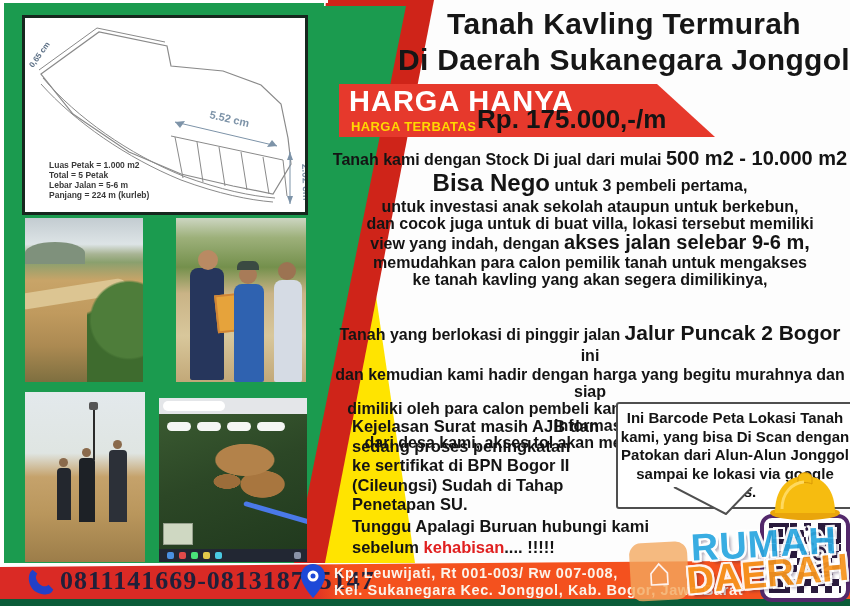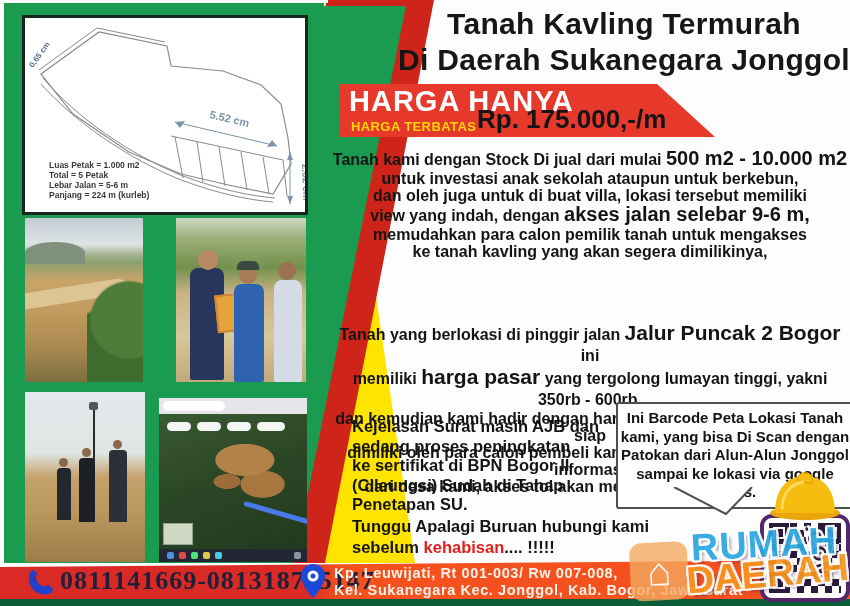--- a/index.html
+++ b/index.html
@@ -211,30 +211,30 @@
   </div>
 
   <div class="abs banner">
     <div class="abs banner-heading">HARGA HANYA</div>
     <div class="abs banner-stock">HARGA TERBATAS</div>
     <div class="abs banner-price">Rp. 175.000,-/m</div>
   </div>
 
   <div class="abs intro">
     <div class="lh20"><span>Tanah kami dengan Stock Di jual dari mulai </span><span class="big20">500 m2 - 10.000 m2</span></div>
+    <div class="lh25"><span class="big24">Bisa Nego</span><span> untuk 3 pembeli pertama,</span></div>
     <div class="lh17">untuk investasi anak sekolah ataupun untuk berkebun,</div>
-    <div class="lh17">dan oleh juga untuk di buat villa, lokasi tersebut memiliki</div>
+    <div class="lh17">dan cocok juga untuk di buat villa, lokasi tersebut memiliki</div>
     <div class="lh20"><span>view yang indah, dengan </span><span class="big20">akses jalan selebar 9-6 m,</span></div>
     <div class="lh17">memudahkan para calon pemilik tanah untuk mengakses</div>
     <div class="lh17">ke tanah kavling yang akan segera dimilikinya,</div>
   </div>
 
   <div class="abs market">
     <div class="lh21"><span>Tanah yang berlokasi di pinggir jalan </span><span class="big21">Jalur Puncak 2 Bogor</span><span> ini</span></div>
-    <div class="lh21"><span>memiliki </span><span class="big21">harga pasar</span><span> yang tergolong lumayan tinggi, yakni 350rb - 600rb,</span></div>
     <div class="lh17">dan kemudian kami hadir dengan harga yang begitu murahnya dan siap</div>
     <div class="lh17">dimiliki oleh para calon pembeli kami yang baik hati, dan sesuai informasi</div>
     <div class="lh17">dari desa kami, akses tol akan melewati daerah tanah kami.</div>
   </div>
 
   <div class="abs legal">
     <div>Kejelasan Surat masih AJB dan</div>
     <div>sedang proses peningkatan</div>
     <div>ke sertifikat di BPN Bogor II</div>
     <div>(Cileungsi) Sudah di Tahap</div>

